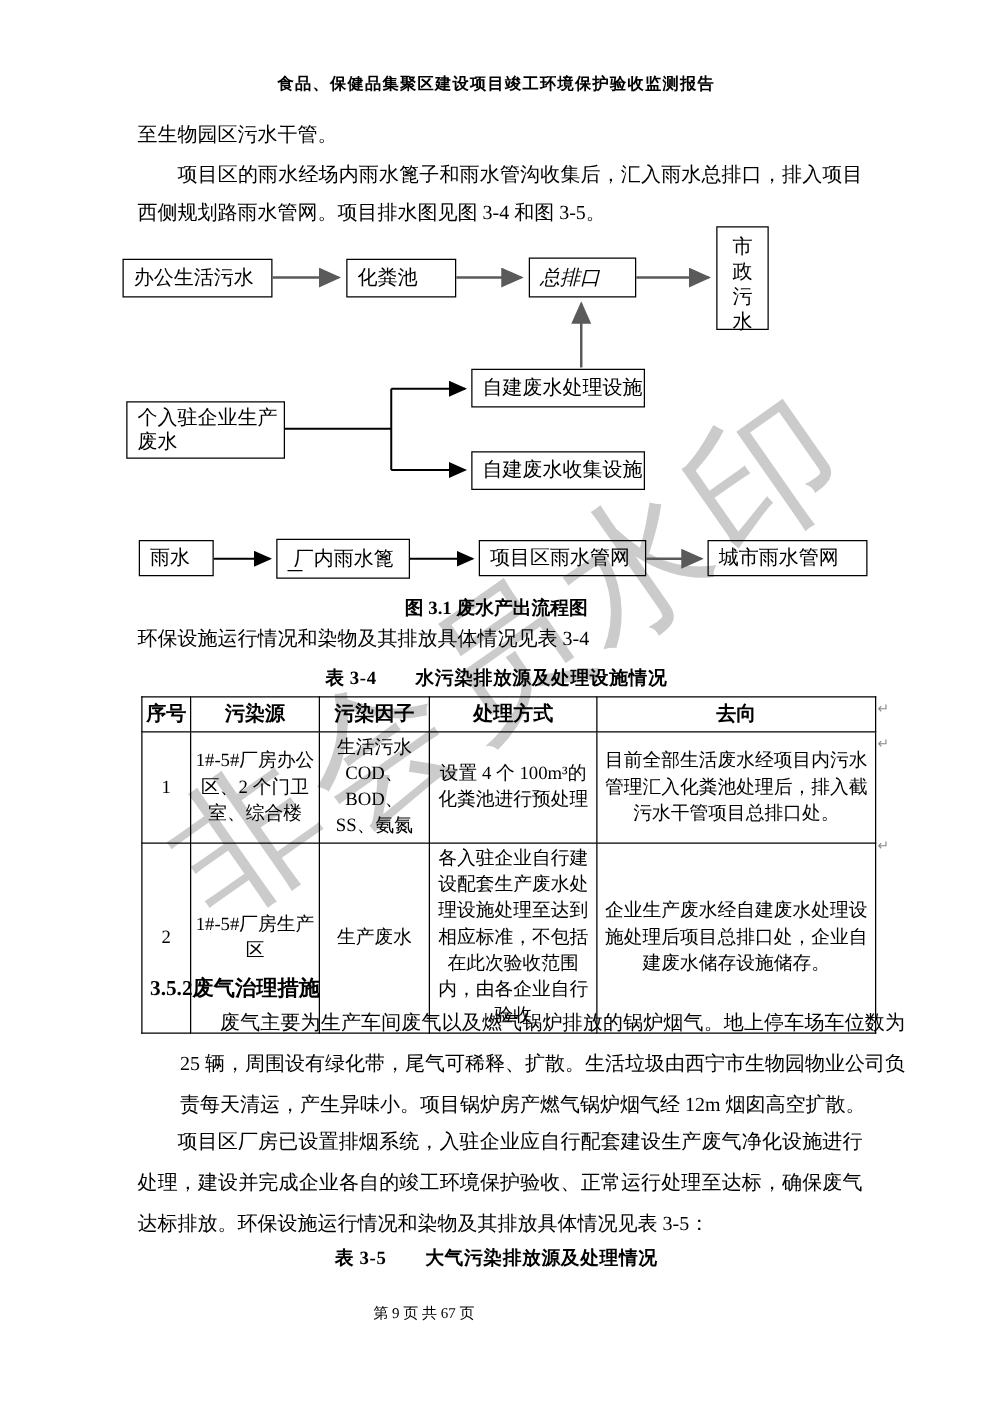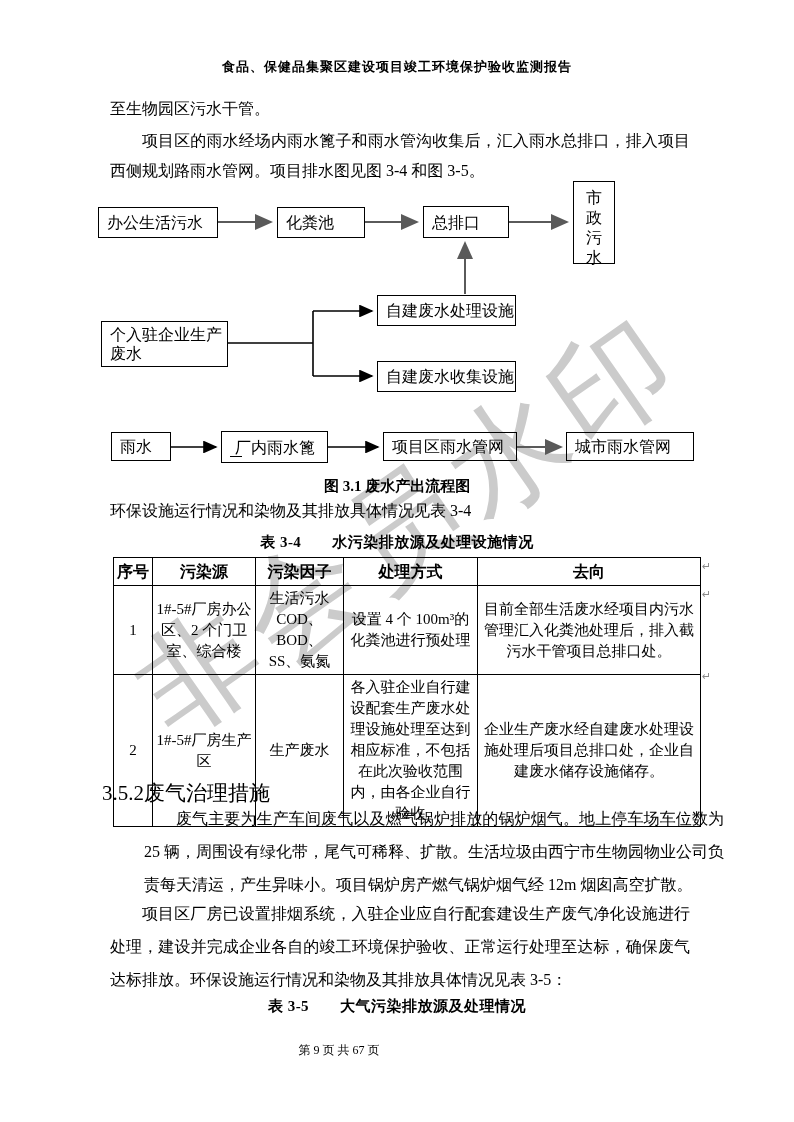--- a/index.html
+++ b/index.html
@@ -27,21 +27,21 @@
   .figcap{
     position:absolute;left:0;width:794px;text-align:center;
     font-size:15px;font-weight:bold;
   }
   .noteline{position:absolute;left:110px;width:600px;font-size:16px;}
   .tcap{
     position:absolute;left:0;width:794px;text-align:center;
     font-size:15px;font-weight:bold;letter-spacing:0.5px;
   }
   .h352{
-    position:absolute;left:102px;font-size:21px;font-weight:normal;
+    position:absolute;left:120px;font-size:17px;font-weight:bold;
   }
   .pg-footer{
     position:absolute;top:1042px;left:0;width:678px;text-align:center;font-size:12px;
   }
   
   .fc-box{
     position:absolute;border:1px solid #000;background:transparent;
     font-size:16px;display:flex;align-items:center;box-sizing:border-box;
     padding-left:8px;line-height:19px;
   }
@@ -80,21 +80,21 @@
     <div class="bodyline" style="top:97px;">至生物园区污水干管。</div>
 
     <div class="para para-tight" style="top:126px;">项目区的雨水经场内雨水篦子和雨水管沟收集后，汇入雨水总排口，排入项目西侧规划路雨水管网。项目排水图见图 3-4 和图 3-5。</div>
 
     <div class="fc-box" style="left:98px;top:207px;width:120px;height:31px;">
       <span>办公生活污水</span>
     </div>
     <div class="fc-box" style="left:277px;top:207px;width:88px;height:31px;">
       <span>化粪池</span>
     </div>
-    <div class="fc-box" style="left:423px;top:206px;width:86px;height:32px;">
+    <div class="fc-box" style="left:423px;top:206px;width:86px;height:32px;font-style:italic;">
       <span>总排口</span>
     </div>
     <div class="fc-box fc-vert" style="left:573px;top:181px;width:42px;height:83px;">
       <span class="vtxt">市政污水</span>
     </div>
     <div class="fc-box" style="left:377px;top:361px;width:139px;height:31px;">
       <span>自建废水收集设施</span>
     </div>
     <div class="fc-box" style="left:377px;top:295px;width:139px;height:31px;">
       <span>自建废水处理设施</span>

